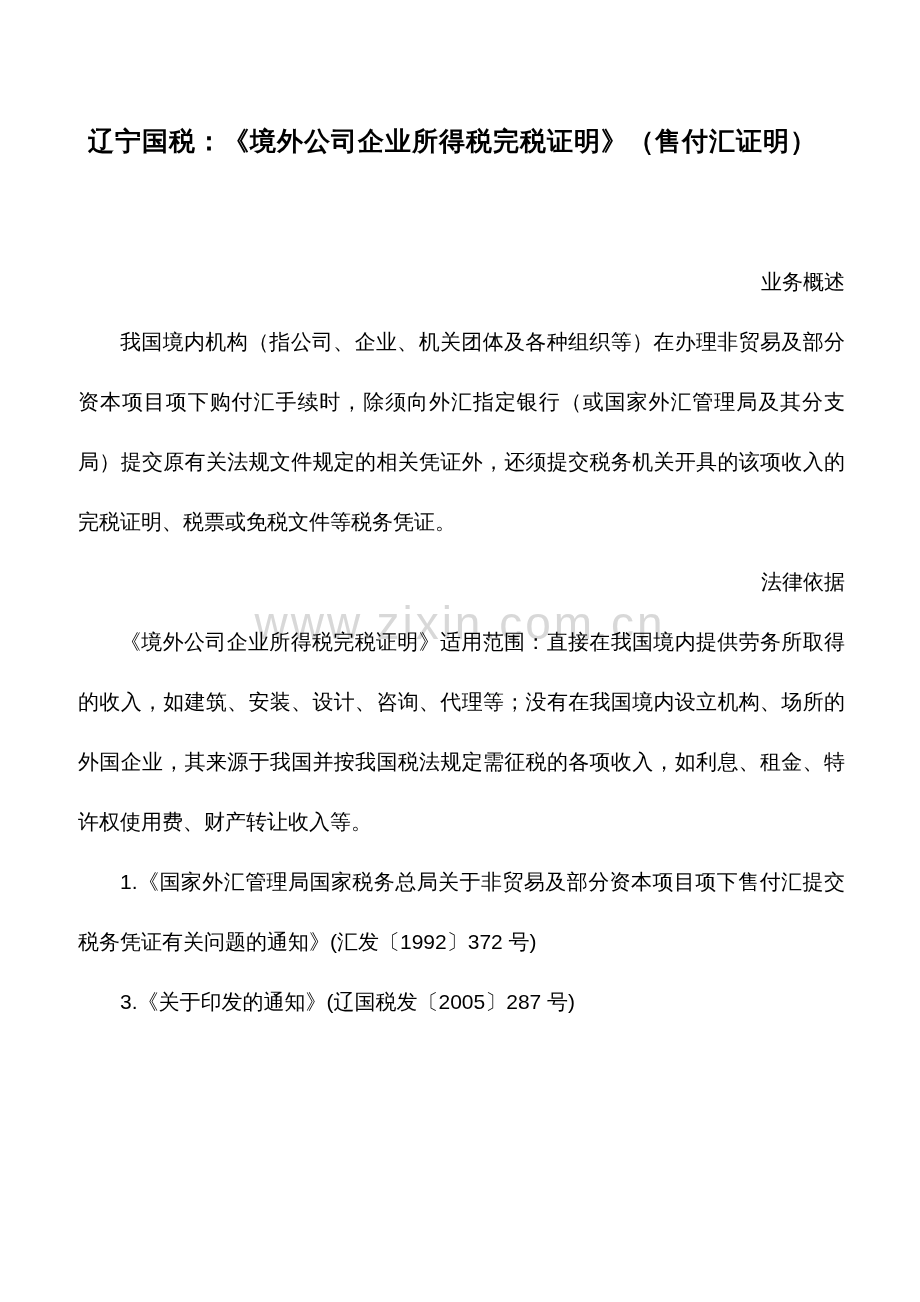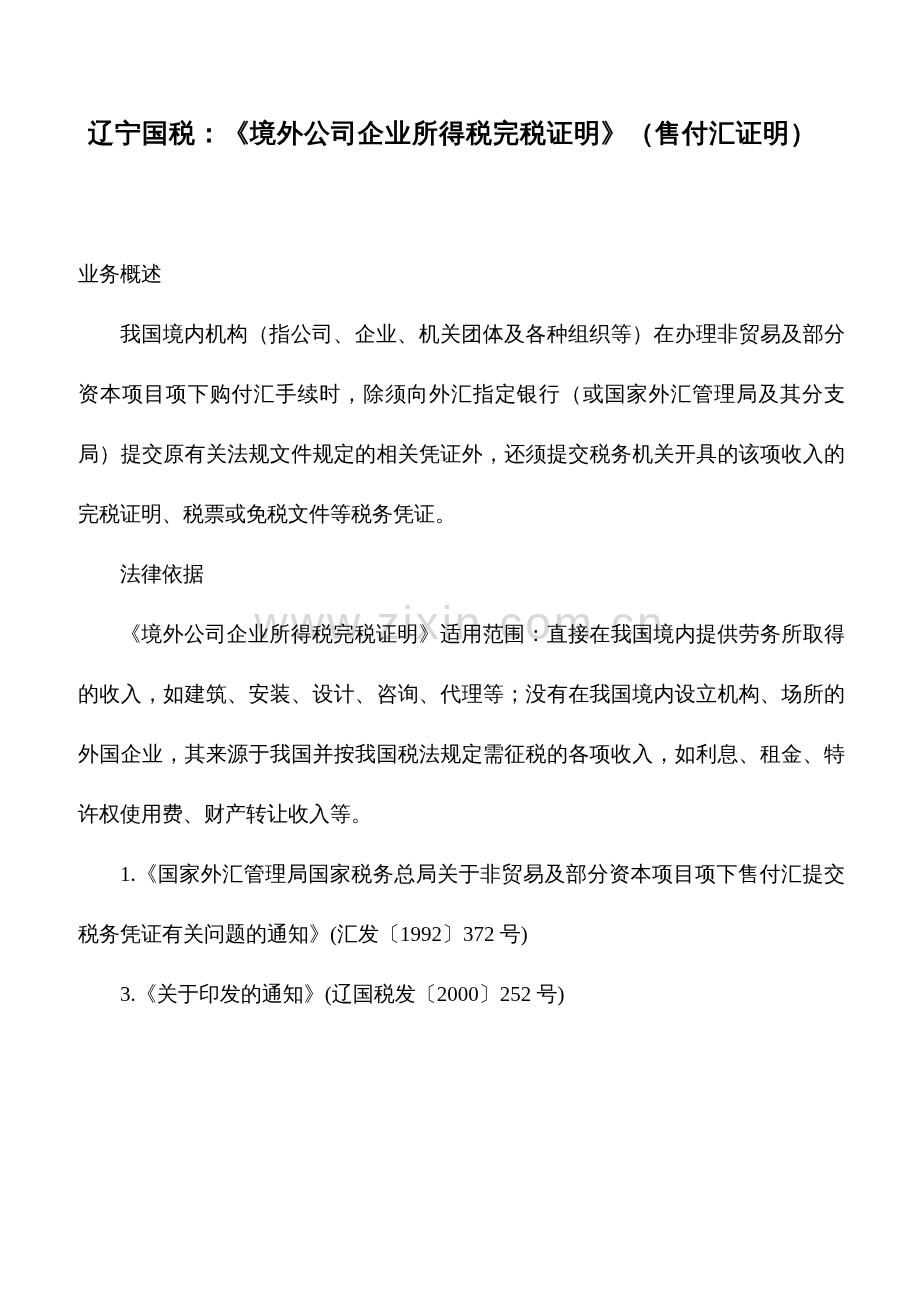--- a/index.html
+++ b/index.html
@@ -15,42 +15,41 @@
     box-sizing: border-box;
     padding: 112px 75px 60px 78px;
     font-family: "Liberation Sans", sans-serif;
     color: #000000;
     overflow: hidden;
   }
   .doc-title {
     font-size: 26px;
     font-weight: bold;
     line-height: 34px;
-    margin: 4px 0 0 10px;
+    margin: 12px 0 0 10px;
     letter-spacing: 1px;
     position: relative;
     z-index: 1;
   }
   .doc-body {
     margin-top: 94px;
     font-size: 21px;
     line-height: 60px;
     position: relative;
     z-index: 1;
   }
   .doc-body p {
     margin: 0;
     text-align: justify;
   }
   .doc-body p.indent {
     text-indent: 2em;
-    font-family: Liberation Serif, serif;
   }
   .doc-body p.heading {
-    text-align: left;
+    text-align: right;
   }
   .watermark {
     position: absolute;
     top: 596px;
     left: 50%;
     transform: translateX(-50%);
     font-size: 46px;
     letter-spacing: 3px;
     color: #b9b9b9;
     opacity: 0.55;
@@ -75,17 +74,17 @@
 
     <p class="indent">我国境内机构（指公司、企业、机关团体及各种组织等）在办理非贸易及部分资本项目项下购付汇手续时，除须向外汇指定银行（或国家外汇管理局及其分支局）提交原有关法规文件规定的相关凭证外，还须提交税务机关开具的该项收入的完税证明、税票或免税文件等税务凭证。</p>
 
     <p class="indent heading">法律依据</p>
 
     <p class="indent">《境外公司企业所得税完税证明》适用范围：直接在我国境内提供劳务所取得的收入，如建筑、安装、设计、咨询、代理等；没有在我国境内设立机构、场所的外国企业，其来源于我国并按我国税法规定需征税的各项收入，如利息、租金、特许权使用费、财产转让收入等。</p>
 
     <p class="indent">1.《国家外汇管理局国家税务总局关于非贸易及部分资本项目项下售付汇提交税务凭证有关问题的通知》(汇发〔1992〕372 号)</p>
 
 
-    <p class="indent">3.《关于印发的通知》(辽国税发〔2000〕252 号)</p>
+    <p class="indent">3.《关于印发的通知》(辽国税发〔2005〕287 号)</p>
 
 
   </div>
 </div>
 
 </body></html>

